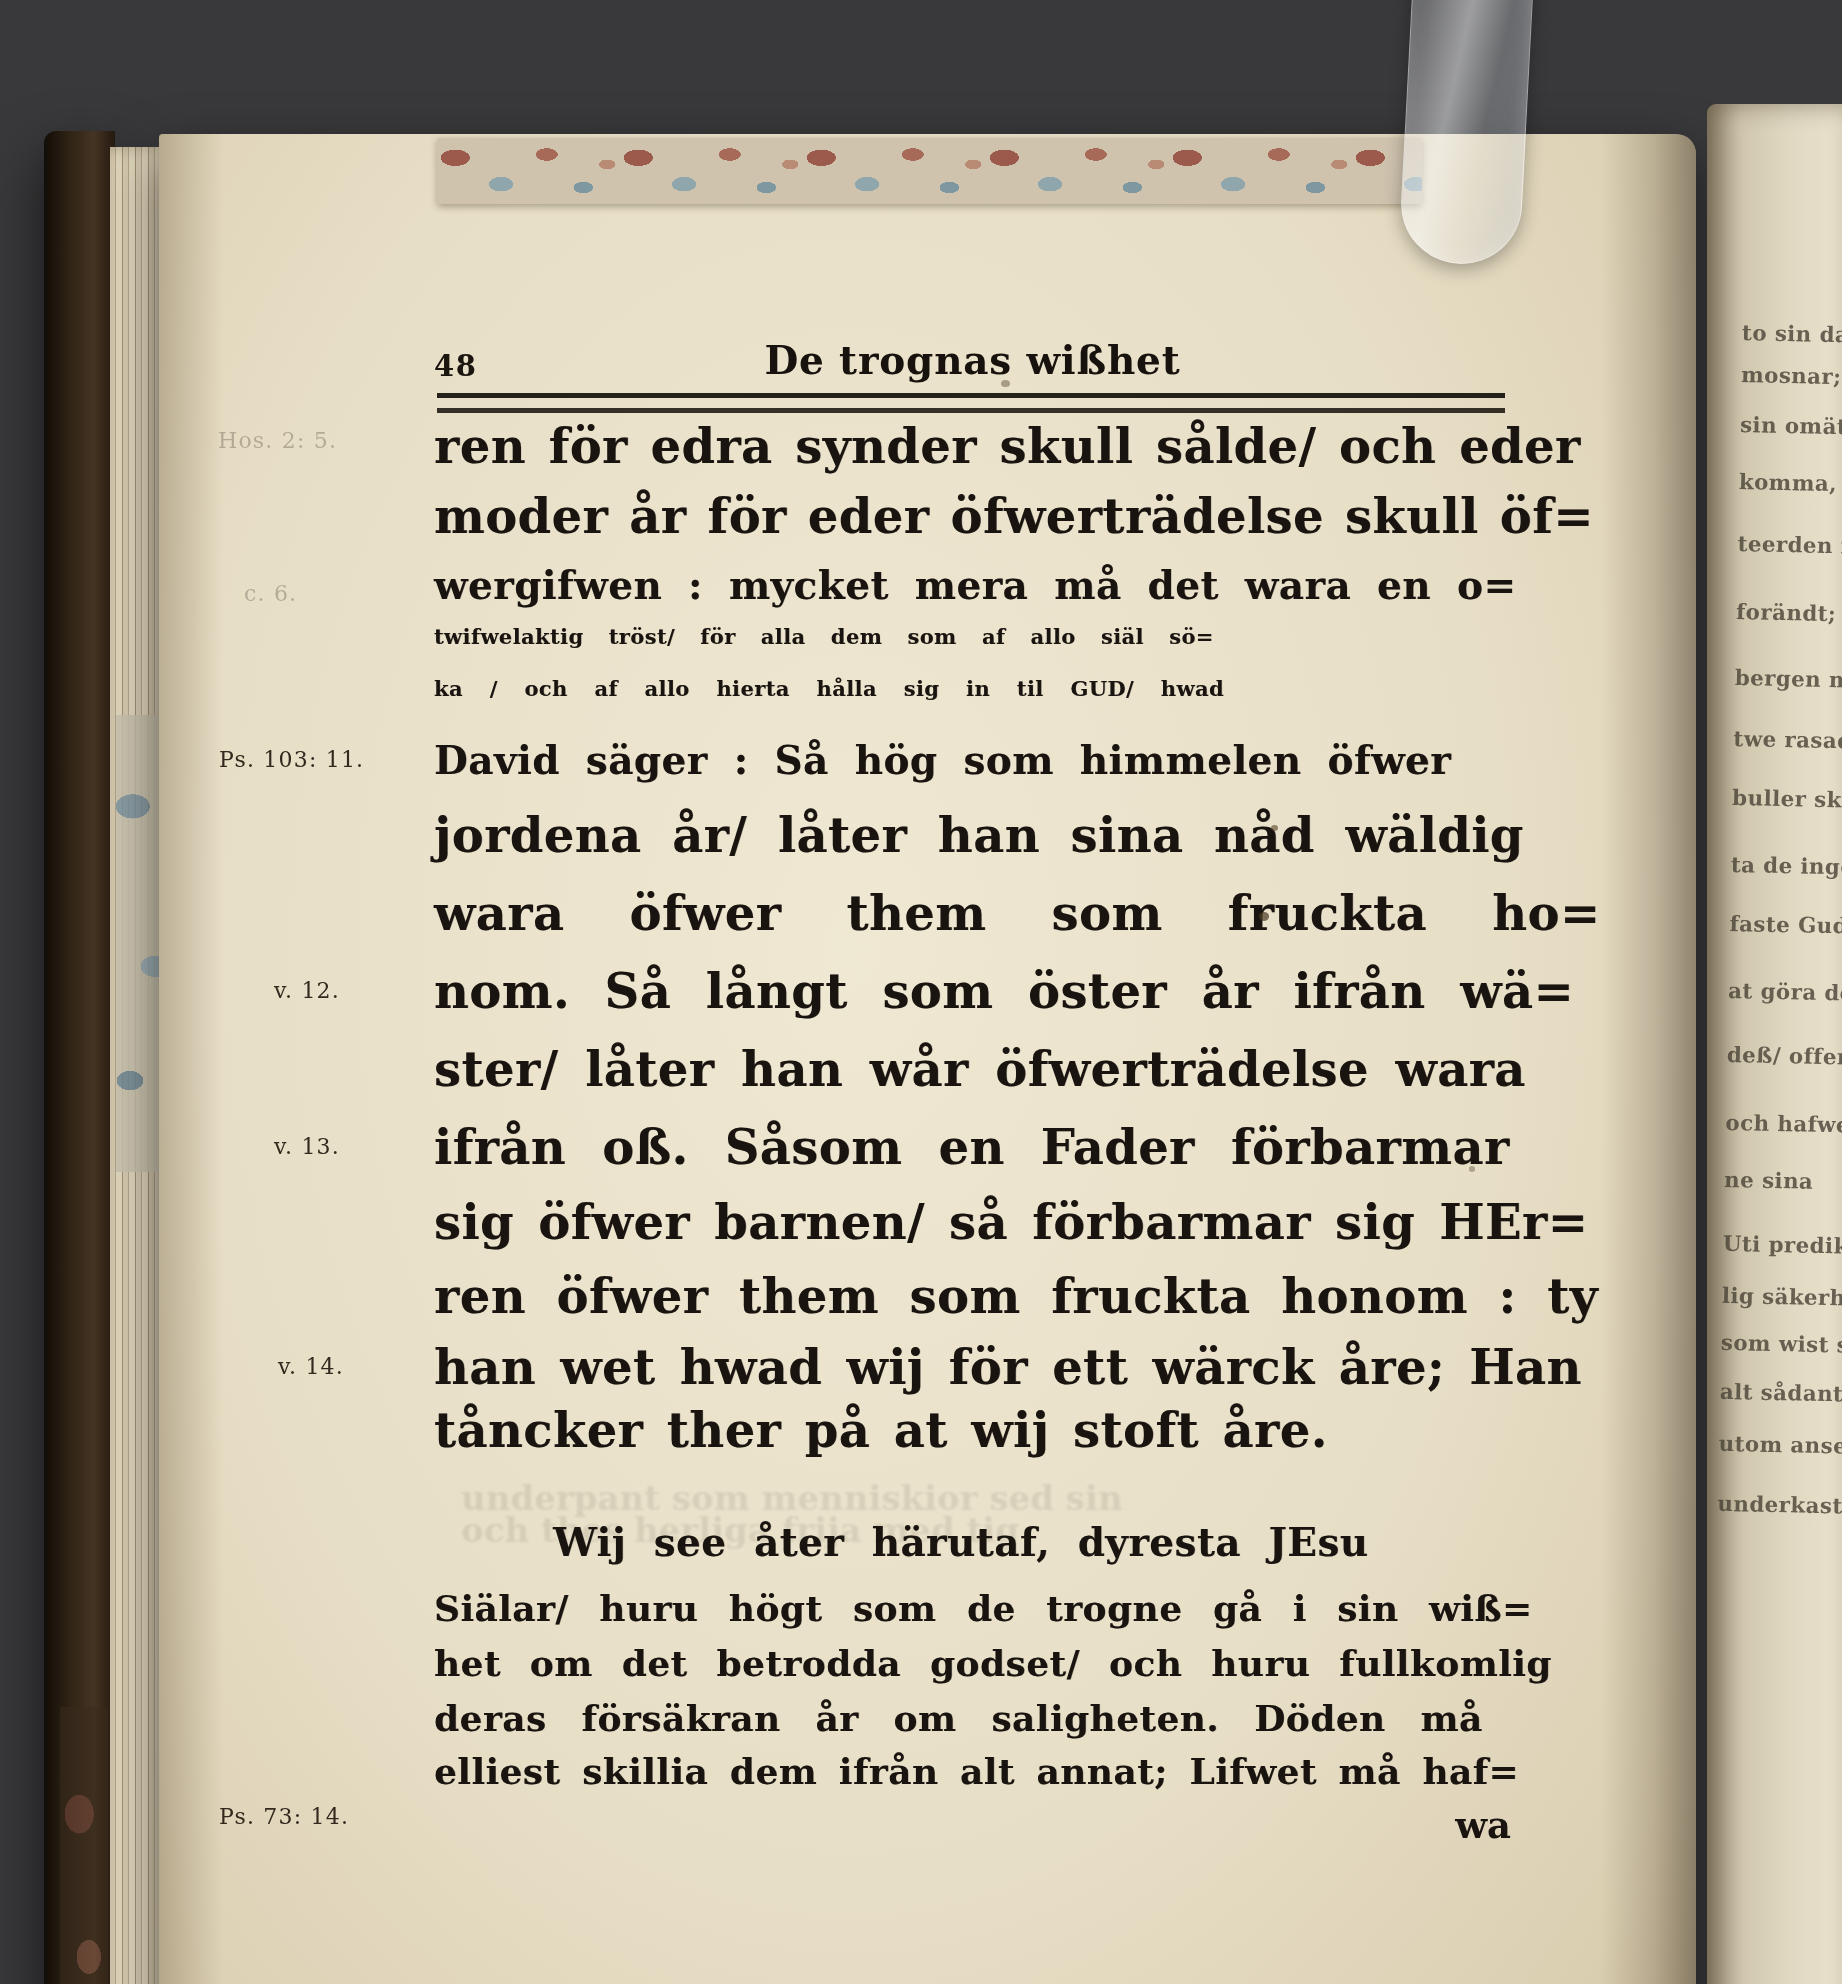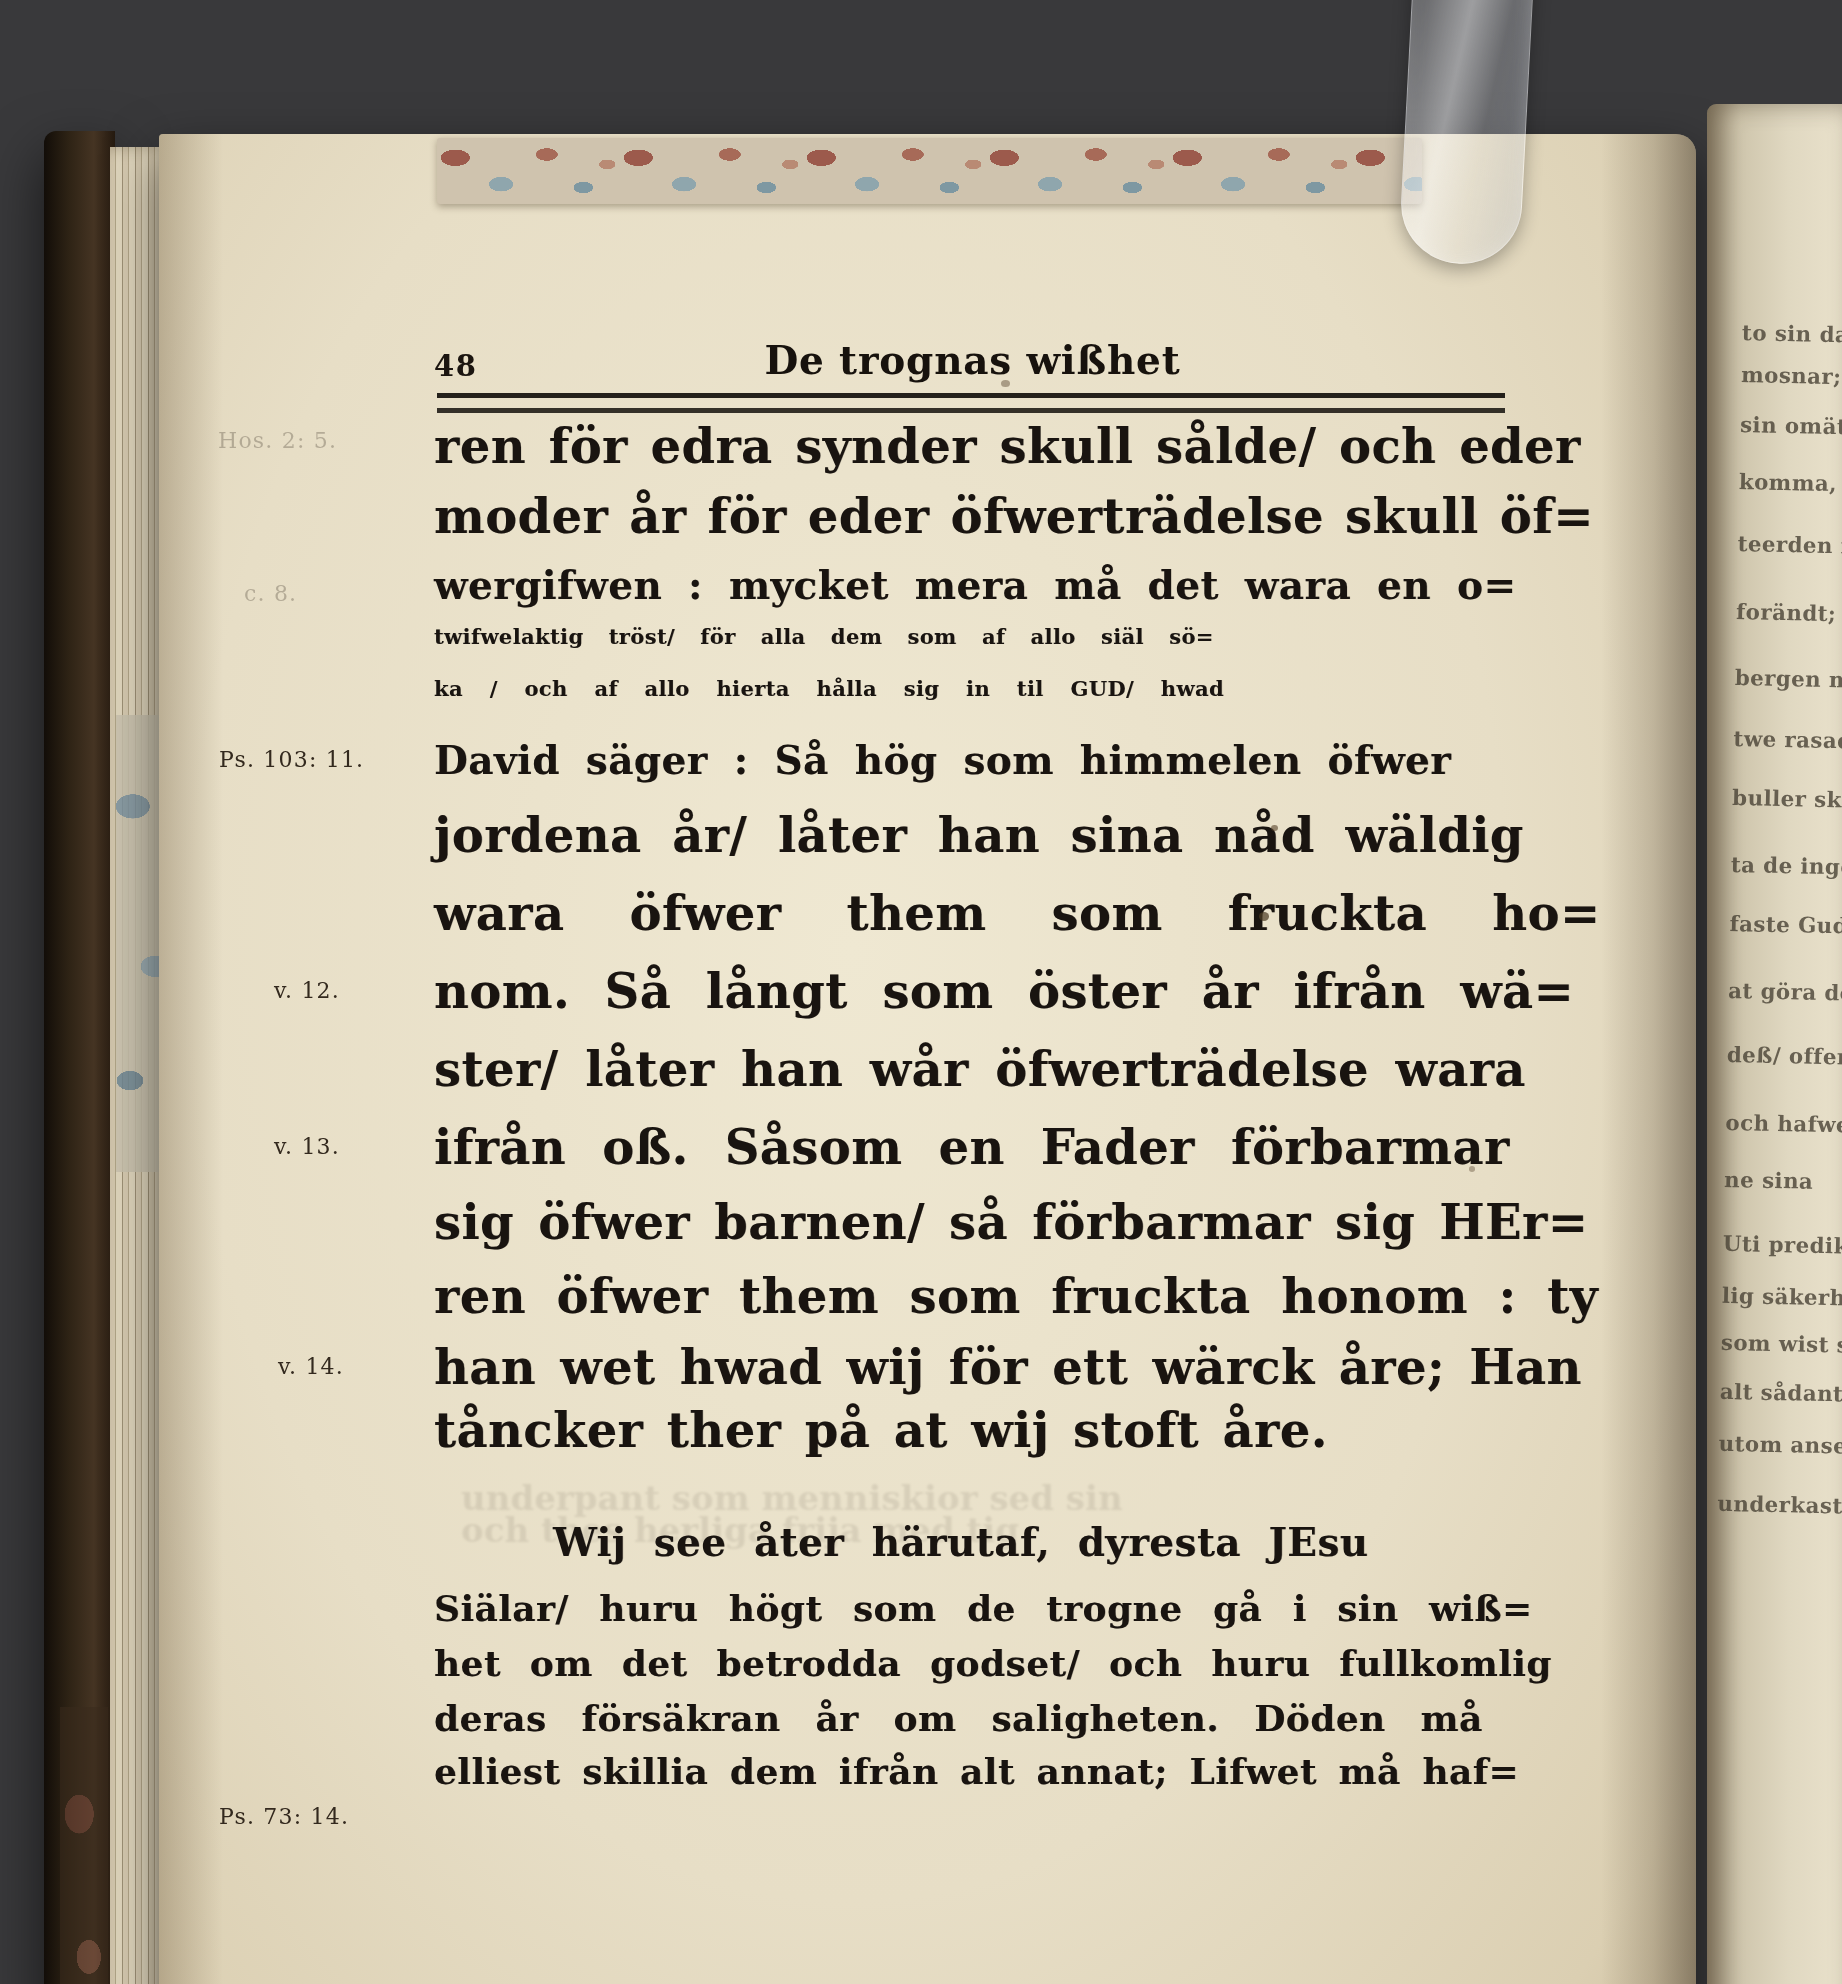--- a/index.html
+++ b/index.html
@@ -83,21 +83,21 @@
     <div class="marble-edge"></div>
 
     <div class="page-number">48</div>
     <div class="running-title">De trognas wißhet</div>
     <div class="rule r1"></div>
     <div class="rule r2"></div>
 
     <div>
 
     <div class="margin-note faint" style="top: 294px; left: 59px;">Hos. 2: 5.</div>
-        <div class="margin-note faint" style="top: 447px; left: 85px;">c. 8.</div>
+        <div class="margin-note faint" style="top: 447px; left: 85px;">c. 6.</div>
         <div class="margin-note" style="top: 613px; left: 60px;">Ps. 103: 11.</div>
         <div class="margin-note" style="top: 844px; left: 115px;">v. 12.</div>
         <div class="margin-note" style="top: 1000px; left: 115px;">v. 13.</div>
         <div class="margin-note" style="top: 1220px; left: 119px;">v. 14.</div>
         <div class="margin-note" style="top: 1670px; left: 60px;">Ps. 73: 14.</div>
       </div>
 
     <div>
 
     <div class="ghost-line" style="top: 1344px;">underpant som menniskior sed sin</div>
@@ -121,20 +121,21 @@
         <div class="page-line xl" style="top: 1134px; word-spacing: 13.5px;">ren öfwer them som fruckta honom : ty</div>
         <div class="page-line xl" style="top: 1205px; word-spacing: 7.1px;">han wet hwad wij för ett wärck åre; Han</div>
         <div class="page-line xl" style="top: 1268px; word-spacing: 6.4px;">tåncker ther på at wij stoft åre.</div>
         <div class="page-line lg" style="top: 1385px; word-spacing: 13.5px; text-indent: 119px;">Wij see åter härutaf, dyresta JEsu</div>
         <div class="page-line md" style="top: 1453px; word-spacing: 17.5px;">Siälar/ huru högt som de trogne gå i sin wiß=</div>
         <div class="page-line md" style="top: 1508px; word-spacing: 16px;">het om det betrodda godset/ och huru fullkomlig</div>
         <div class="page-line md" style="top: 1563px; word-spacing: 22px;">deras försäkran år om saligheten. Döden må</div>
         <div class="page-line md" style="top: 1616px; word-spacing: 8.7px;">elliest skillia dem ifrån alt annat; Lifwet må haf=</div>
       </div>
 
+    <div class="catchword">wa</div>
 
     <div class="spot" style="left:1100px;top:778px;width:10.3px;height:8.7px;background:#4a3a22;opacity:.7;"></div>
     <div class="spot" style="left:1112px;top:691px;width:7.1px;height:6.4px;background:#57432a;opacity:.6;"></div>
 
     <div class="spot" style="left:842px;top:246px;width:8.7px;height:7.1px;background:#5a4630;opacity:.45;"></div>
     <div class="spot" style="left:1310px;top:1032px;width:6.4px;height:5.6px;background:#5a4630;opacity:.4;"></div>
 
     <div class="edge-left"></div>
     <div class="edge-right"></div>
 

